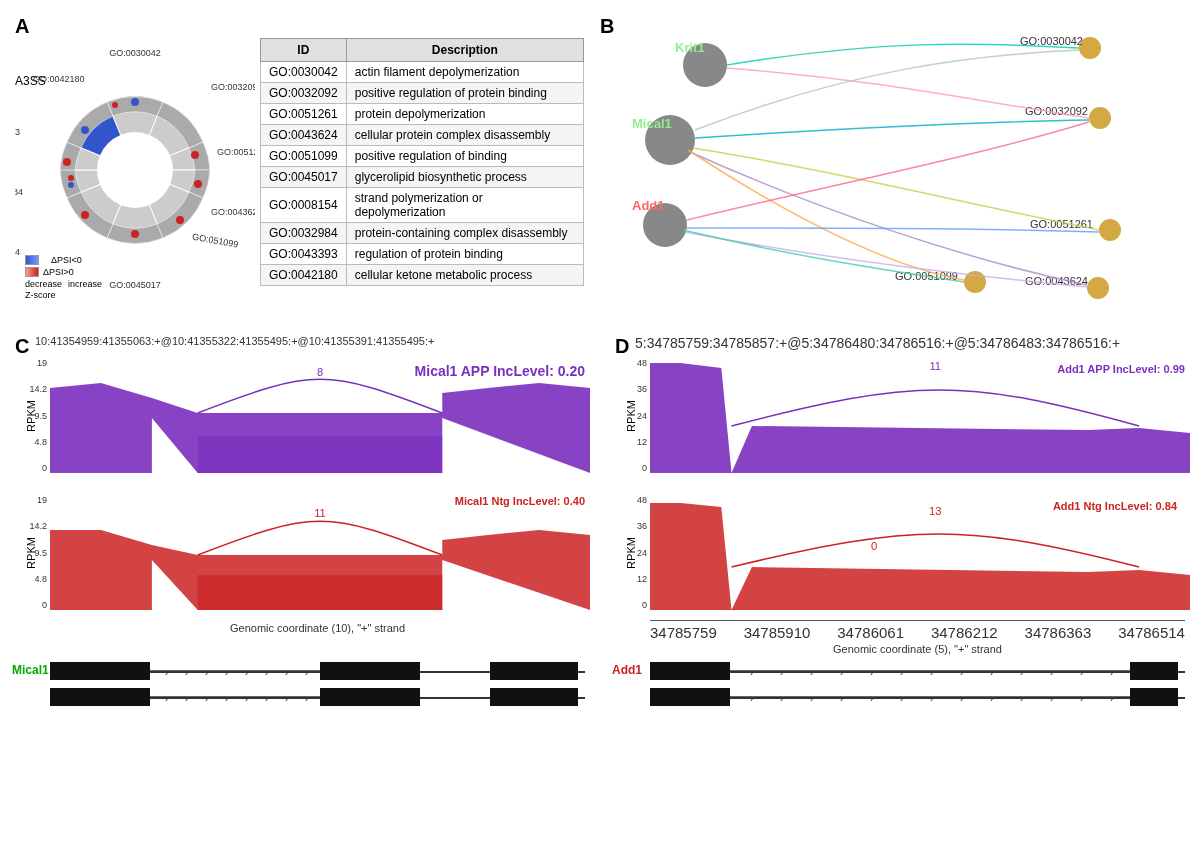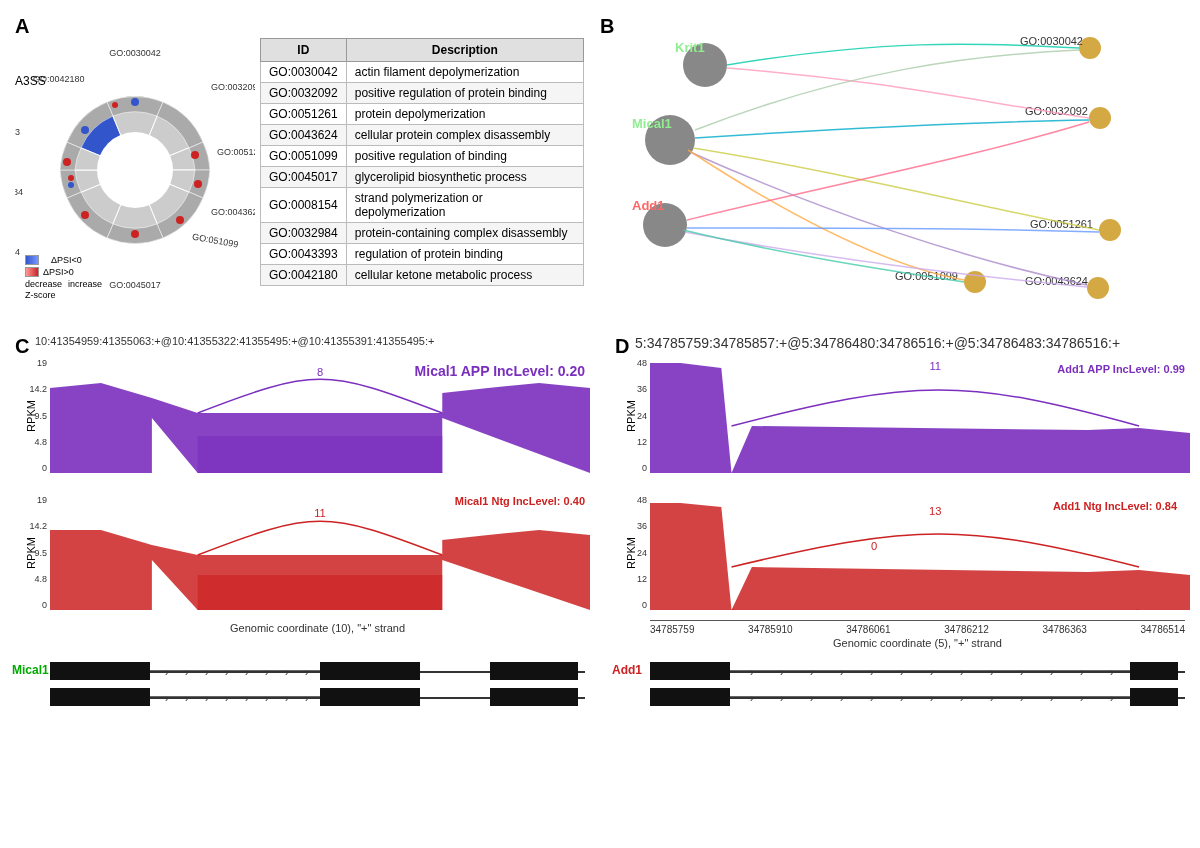--- a/index.html
+++ b/index.html
@@ -461,21 +461,21 @@
 
         <text x="280" y="20" font-size="11" fill="#CC2222" text-anchor="middle">13</text>
         <text x="280" y="156" font-size="11" fill="#CC2222" text-anchor="middle">2</text>
         <text x="220" y="55" font-size="11" fill="#CC2222" text-anchor="middle">0</text>
       </svg>
       <div style="position:absolute;top:5px;right:13px;font-size:11px;font-weight:bold;color:#CC2222;">Add1 Ntg IncLevel: 0.84</div>
     </div>
   </div>
 
   <div style="position:absolute;top:290px;left:40px;right:5px;">
-    <div style="border-top:1px solid #555;padding-top:3px;display:flex;justify-content:space-between;font-size:10px;color:#333;">
+    <div style="border-top:1px solid #555;padding-top:3px;display:flex;justify-content:space-between;font-size:15px;color:#333;">
       <span>34785759</span>
         <span>34785910</span>
         <span>34786061</span>
         <span>34786212</span>
         <span>34786363</span>
         <span>34786514</span>
     </div>
     <div style="text-align:center;font-size:11px;color:#333;margin-top:2px;">Genomic coordinate (5), "+" strand</div>
   </div>
 

